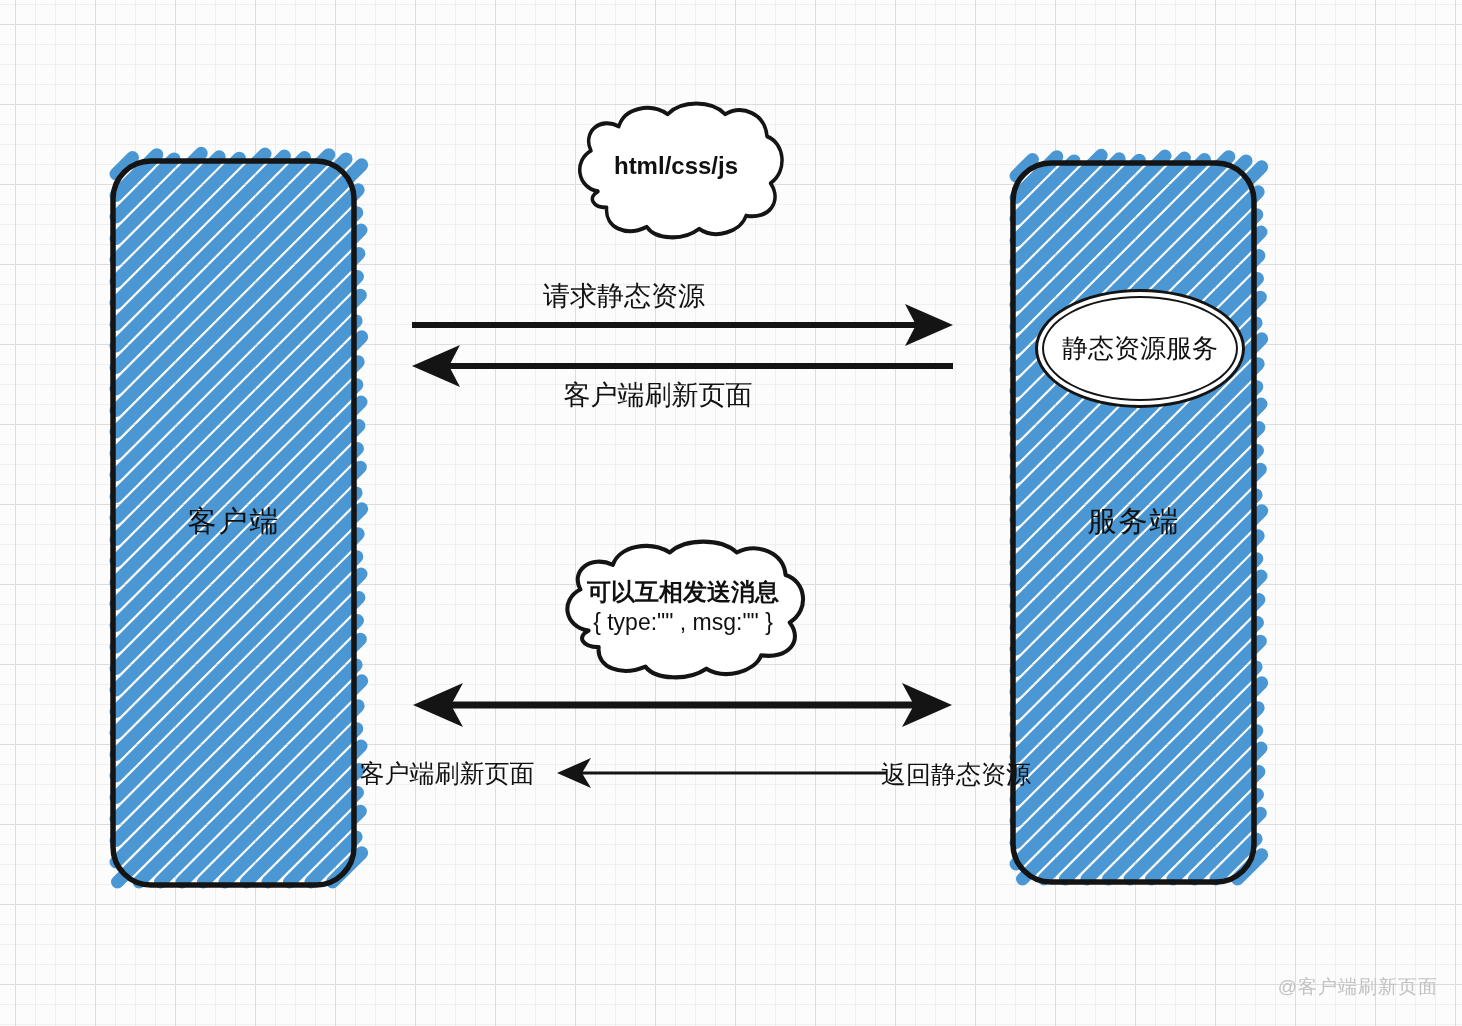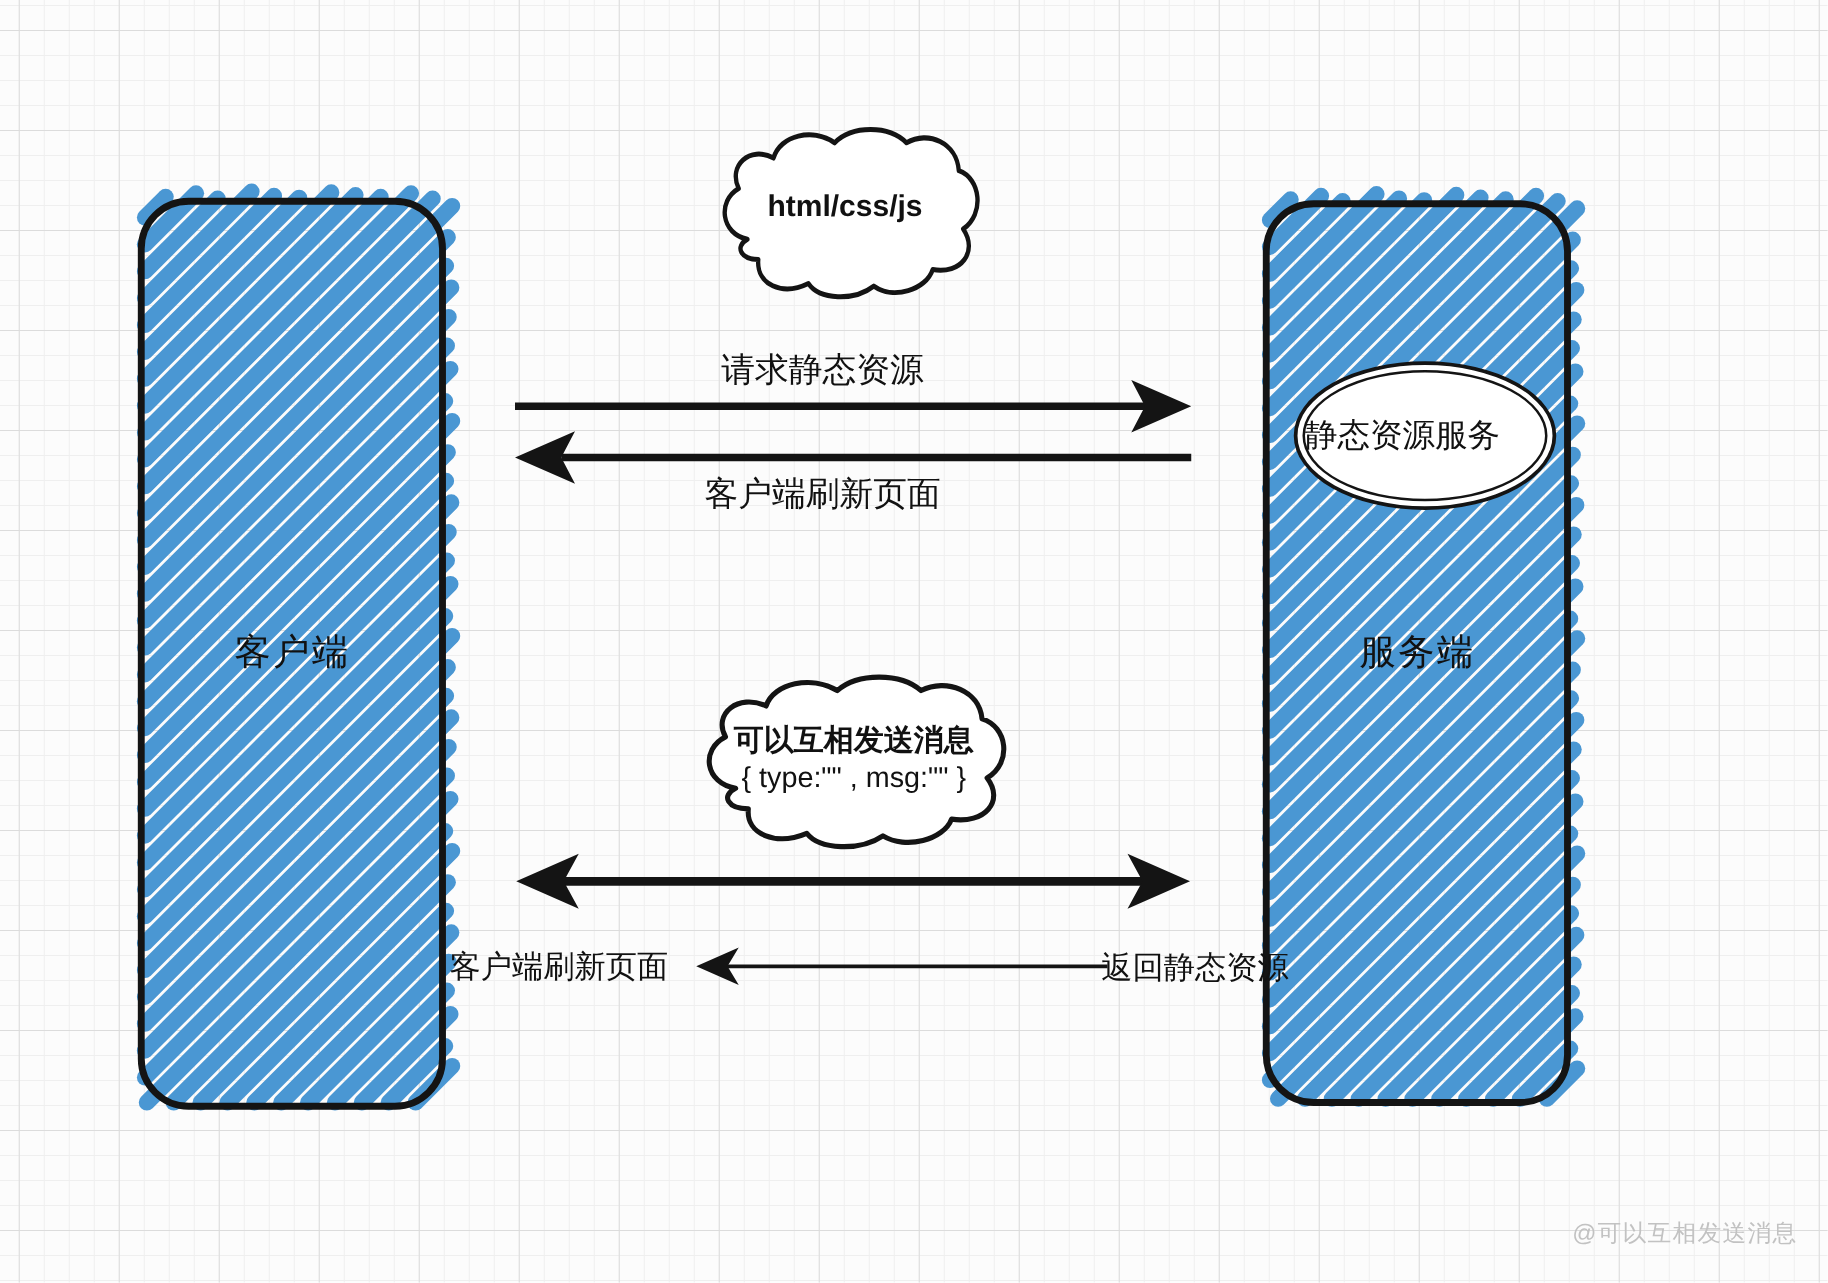--- a/index.html
+++ b/index.html
@@ -42,21 +42,21 @@
   .cloud-text.json{font-weight:500;font-size:23px;}
   .ellipse{
     position:absolute;z-index:3;
     border:3px solid #141414;border-radius:50%;
     background:#fff;
     display:flex;align-items:center;justify-content:center;
   }
   .ellipse .inner{
     position:absolute;inset:4px;
     border:2px solid #141414;border-radius:50%;
-    display:flex;align-items:center;
+    display:flex;align-items:center;justify-content:center;
   }
   .ellipse .inner span{font-size:26px;color:#111;white-space:nowrap;font-weight:500;}
   .arrows-overlay{position:absolute;left:0;top:0;z-index:2;pointer-events:none;}
   .watermark{
     position:absolute;z-index:4;right:24px;top:974px;
     font-size:19px;color:#c2c2c2;letter-spacing:1px;white-space:nowrap;
   }
 </style>
 </head>
 <body>
@@ -178,21 +178,21 @@
       <path d="M413 705 L463 683 L451 705 L463 727 Z" fill="#141414"></path>
       <path d="M952 705 L902 683 L914 705 L902 727 Z" fill="#141414"></path>
     </g>
 
     <g>
       <line x1="580" y1="773" x2="886" y2="773" stroke="#141414" stroke-width="3"></line>
       <path d="M557 773 L591 758 L582 773 L591 788 Z" fill="#141414"></path>
     </g>
   </svg>
 
-  <div class="arrow-label" style="left:658px;top:296px">请求静态资源</div>
+  <div class="arrow-label" style="left:624px;top:296px">请求静态资源</div>
   <div class="arrow-label" style="left:658px;top:395px">客户端刷新页面</div>
   <div class="small-label" style="left:447px;top:773px">客户端刷新页面</div>
   <div class="small-label" style="left:956px;top:774px">返回静态资源</div>
 
   <svg class="cloud-svg" style="left:570px;top:98px" width="218" height="142" viewBox="0 0 250 140" preserveAspectRatio="none">
     <path d="M 32 92 C 8 88, 4 62, 24 52 C 14 34, 34 18, 56 28 C 62 10, 92 4, 112 16
              C 128 2, 162 2, 178 16 C 198 6, 224 16, 226 38 C 246 44, 250 72, 230 84
              C 244 102, 228 120, 202 116 C 196 132, 166 140, 148 129 C 130 141, 98 140, 88 127
              C 64 137, 40 128, 42 108 C 26 108, 20 98, 32 92 Z" fill="#ffffff" stroke="#141414" stroke-width="4" stroke-linejoin="round"></path>
   </svg>
@@ -206,15 +206,15 @@
   </svg>
   <div class="cloud-text" style="left:683px;top:592px">可以互相发送消息</div>
   <div class="cloud-text json" style="left:683px;top:622px">{ type:"" , msg:"" }</div>
 
   <div class="ellipse" style="left:1035px;top:289px;width:204px;height:113px">
     <div class="inner">
       <span>静态资源服务</span>
     </div>
   </div>
 
-  <div class="watermark">@可以互相发送消息</div>
+  <div class="watermark">@客户端刷新页面</div>
 
 </div>
 
 </body></html>

